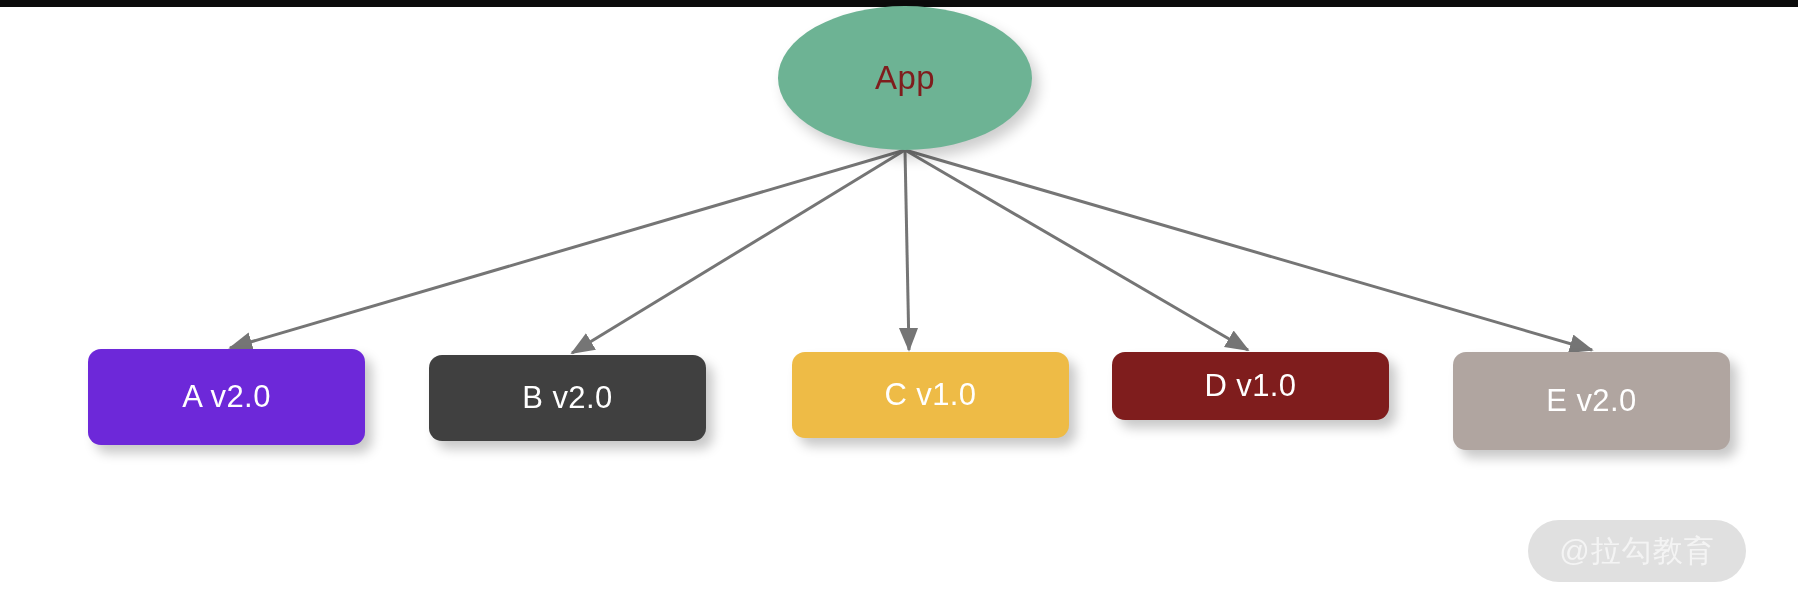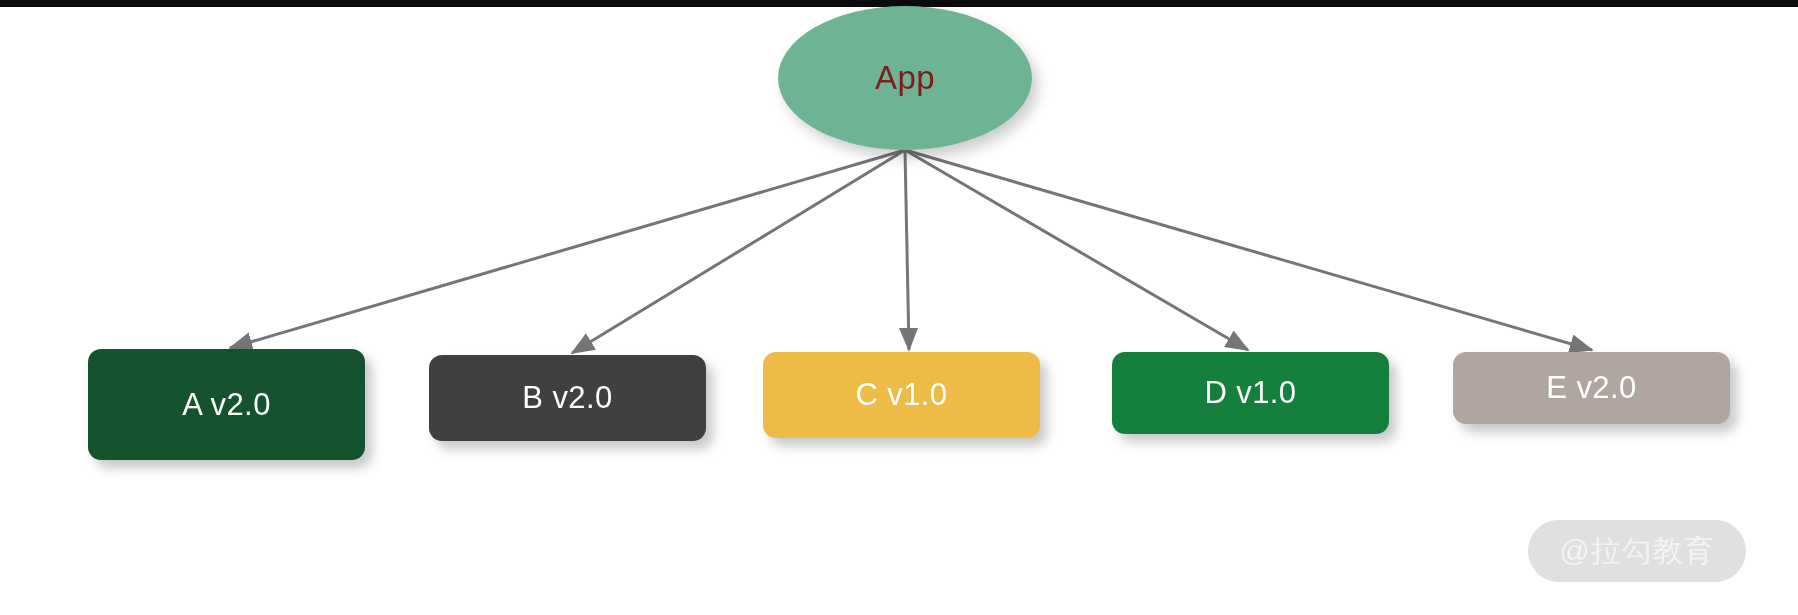--- a/index.html
+++ b/index.html
@@ -109,37 +109,37 @@
         <line x1="905" y1="150" x2="909" y2="350"></line>
         <line x1="905" y1="150" x2="1248" y2="350"></line>
         <line x1="905" y1="150" x2="1592" y2="350"></line>
       </g>
   </svg>
 
   <div id="root-node" style="left: 778px; top: 6px; width: 254px; height: 144px; background: rgb(109, 179, 148);">
     <span class="node-label" style="color: #7f1d1d;">App</span>
   </div>
 
-  <div class="child-node" style="left: 88px; top: 349px; width: 277px; height: 111px; background: #14532d;">
+  <div class="child-node" style="left: 88px; top: 349px; width: 277px; height: 96px; background: #6d28d9;">
     <span class="node-label" style="color: rgb(255, 255, 255);">A v2.0</span>
   </div>
 
   <div class="child-node" style="left: 429px; top: 355px; width: 277px; height: 86px; background: #404040;">
     <span class="node-label" style="color: rgb(255, 255, 255);">B v2.0</span>
   </div>
 
-  <div class="child-node" style="left: 763px; top: 352px; width: 277px; height: 86px; background: rgb(238, 187, 70);">
+  <div class="child-node" style="left: 792px; top: 352px; width: 277px; height: 86px; background: rgb(238, 187, 70);">
     <span class="node-label" style="color: rgb(255, 255, 255);">C v1.0</span>
   </div>
 
-  <div class="child-node" style="left: 1112px; top: 352px; width: 277px; height: 82px; background: #15803d;">
+  <div class="child-node" style="left: 1112px; top: 352px; width: 277px; height: 68px; background: #7f1d1d;">
     <span class="node-label" style="color: rgb(255, 255, 255);">D v1.0</span>
   </div>
 
-  <div class="child-node" style="left: 1453px; top: 352px; width: 277px; height: 72px; background: rgb(176, 165, 160);">
+  <div class="child-node" style="left: 1453px; top: 352px; width: 277px; height: 98px; background: rgb(176, 165, 160);">
     <span class="node-label" style="color: rgb(255, 255, 255);">E v2.0</span>
   </div>
 
   <div id="watermark" style="left: 1528px; top: 520px; width: 218px; height: 62px; background: rgb(224, 224, 224);">
     <span class="watermark-text" style="color: rgb(244, 244, 244);">@拉勾教育</span>
   </div>
 
 </div>
 
 </body></html>

